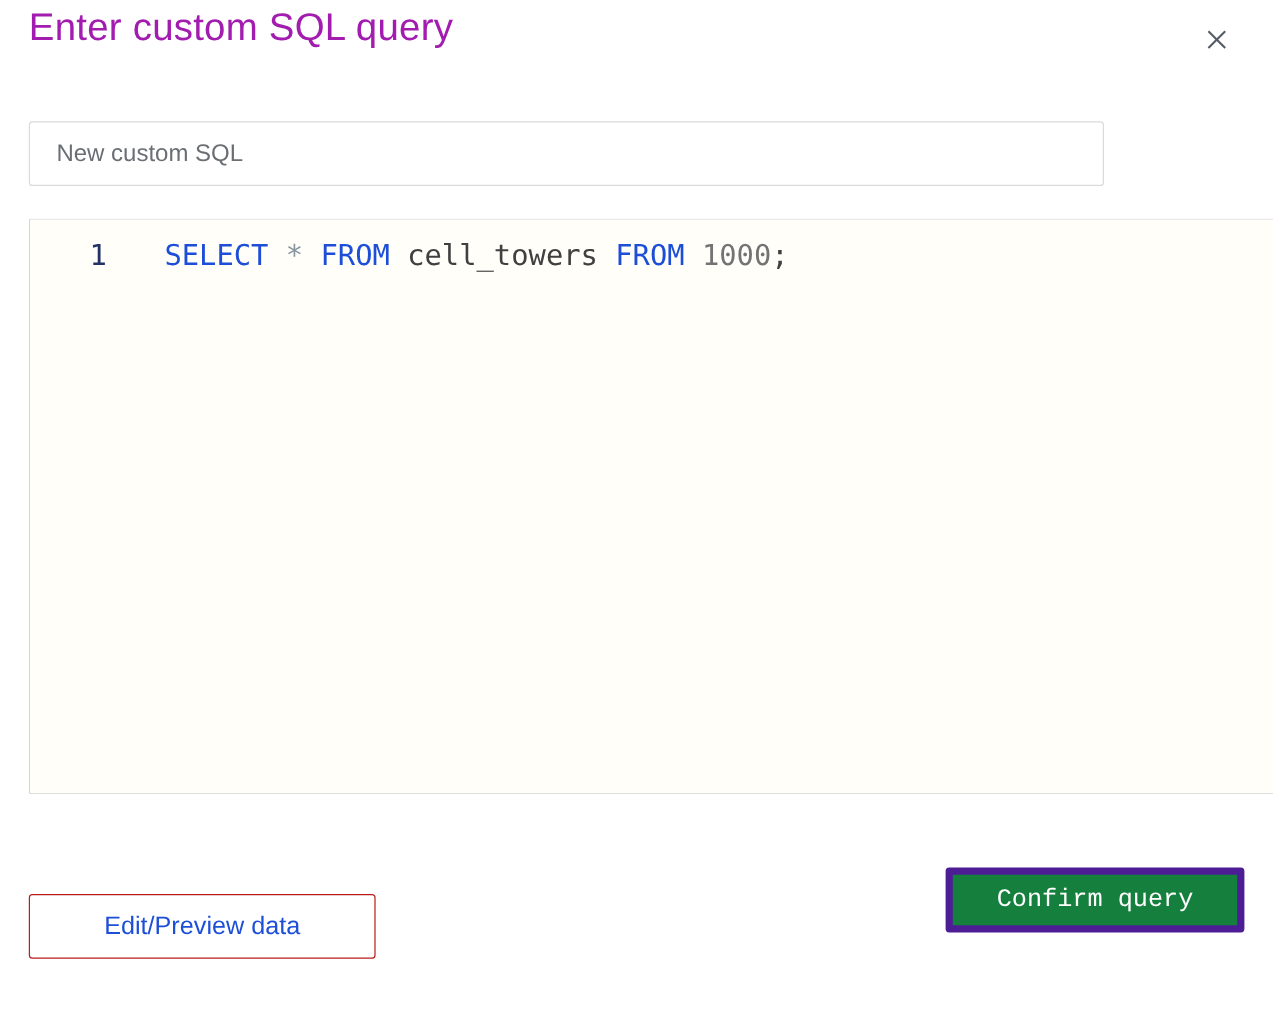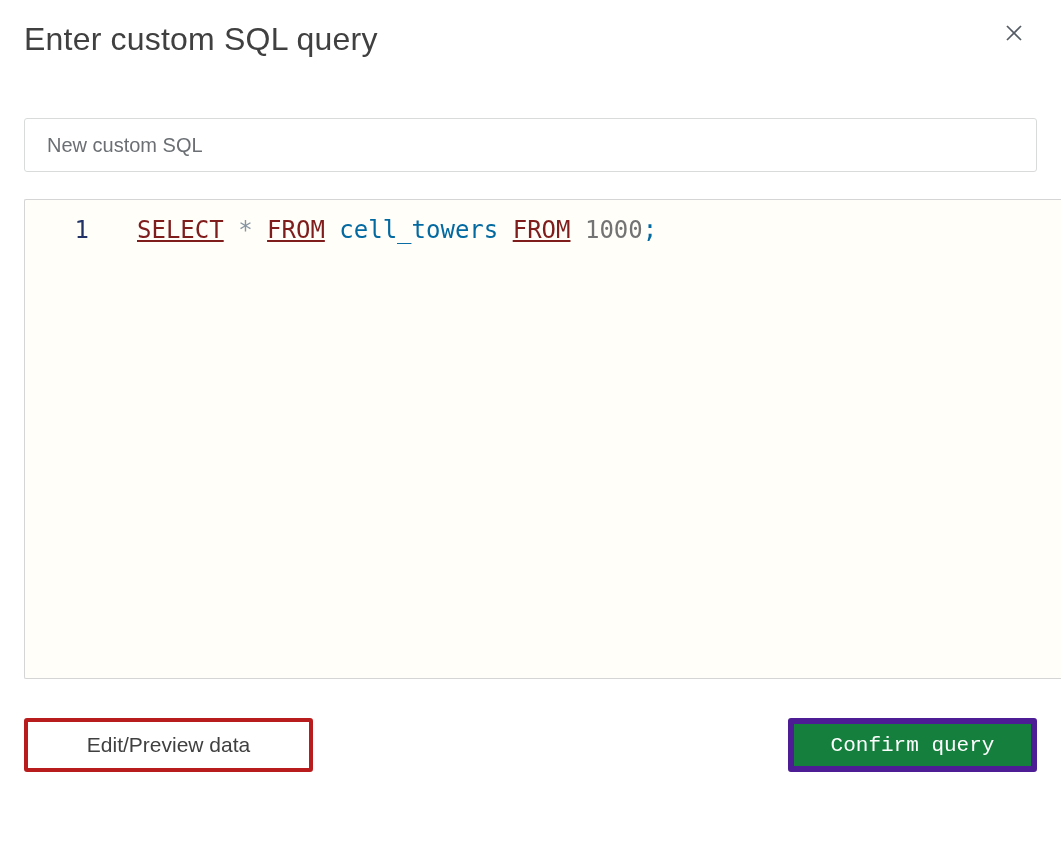--- a/index.html
+++ b/index.html
@@ -9,46 +9,45 @@
     font-family: "Liberation Sans", sans-serif;
     color: #16191f;
     overflow: hidden;
   }
   .dialog {
     position: relative;
     width: 1061px; height: 845px;
     padding: 0 24px;
   }
   .dialog-title {
-    padding-top: 17px;
     font-size: 32px;
     line-height: 44px;
     font-weight: 400;
-    color: #404040;
+    color: #a21caf;
     letter-spacing: 0.2px;
   }
   .close-btn {
     position: absolute;
     top: 20px; right: 34px;
     width: 26px; height: 26px;
     background: transparent;
     border: none;
     cursor: pointer;
     display: flex; align-items: center; justify-content: center;
   }
   .dialog-subtitle {
     margin-top: 23px;
     font-size: 20px;
     line-height: 26px;
     color: #3c4045;
   }
   .name-input {
     display: block;
     margin-top: 57px;
-    width: 1013px;
+    width: 896px;
     height: 54px;
     border: 1px solid #d9dbdb;
     border-radius: 3px;
     background: #ffffff;
     padding: 0 22px;
     font-family: "Liberation Sans", sans-serif;
     font-size: 20px;
     color: #6b6f74;
     outline: none;
   }
@@ -75,43 +74,44 @@
     width: 64px;
     flex: 0 0 64px;
     text-align: right;
     color: #223266;
     user-select: none;
   }
   .code-text {
     padding-left: 48px;
     white-space: pre;
   }
-  .tok.keyword  { color: #7f1d1d; text-decoration: underline; }
+  .tok.keyword  { color: #1d4ed8; }
   .tok.operator { color: #8795a1; }
   .tok.number   { color: #737373; }
-  .tok.plain    { color: #0369a1; }
+  .tok.plain    { color: #404040; }
   .footer {
     margin-top: 39px;
     display: flex;
     justify-content: space-between;
     align-items: center;
   }
   .btn {
     height: 54px;
     border-radius: 3px;
     font-family: "Liberation Sans", sans-serif;
     font-size: 21px;
     cursor: pointer;
     padding: 0 34px;
   }
   .btn-secondary {
     min-width: 289px;
     background: #ffffff;
-    border: 4px solid #b91c1c;
-    color: #404040;
+    border: 1px solid #b91c1c;
+    color: #1d4ed8;
+    margin-top: 44px;
   }
   .btn-primary {
     min-width: 249px;
     background: #15803d;
     border: 6px solid #4c1d95;
     color: #ffffff;
     font-family: Liberation Mono, monospace;
   }
 </style>
 </head>

